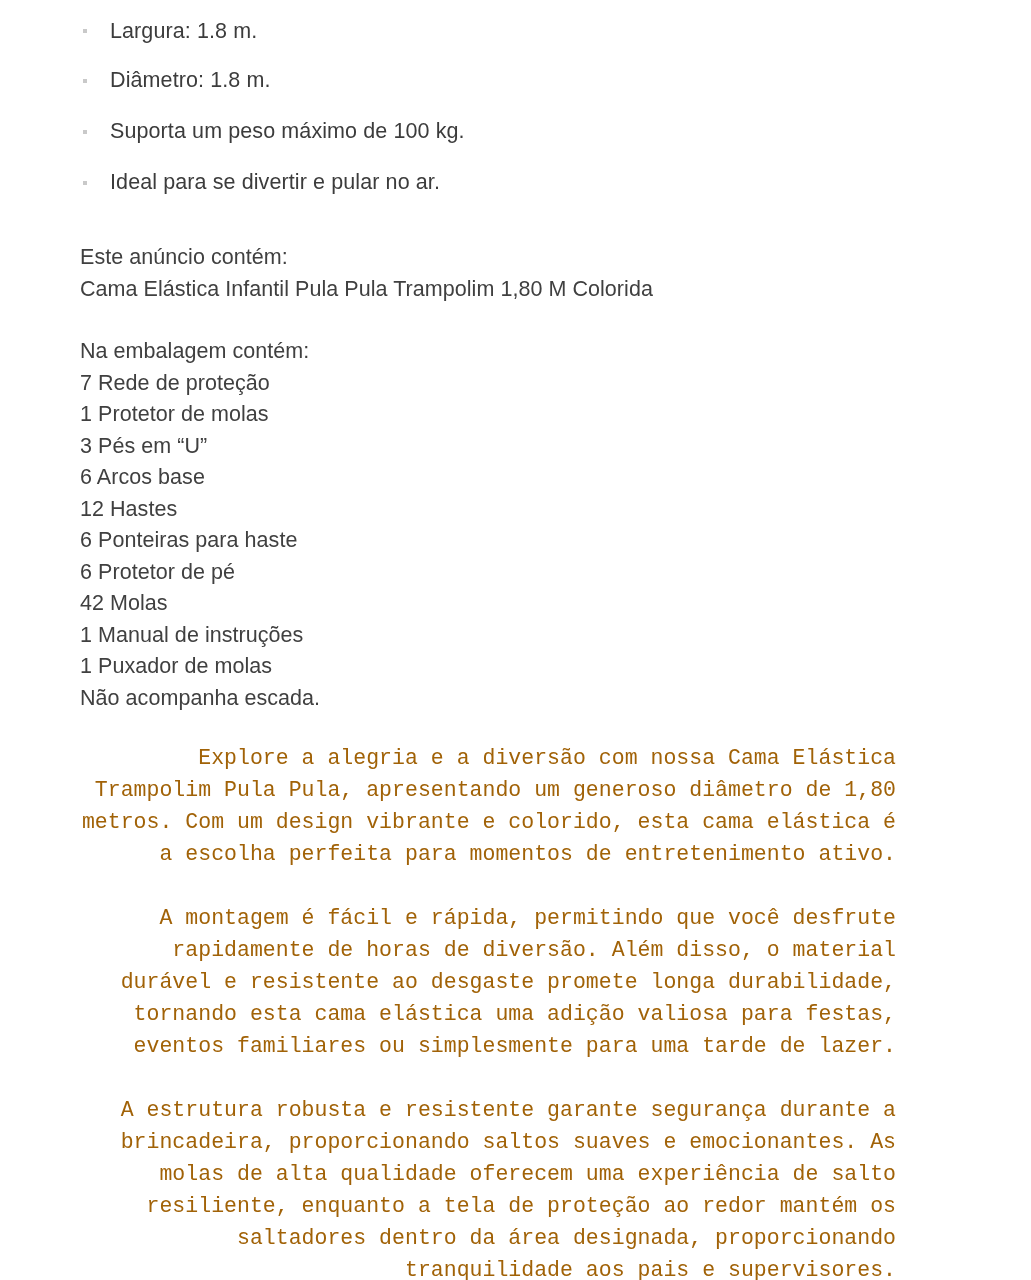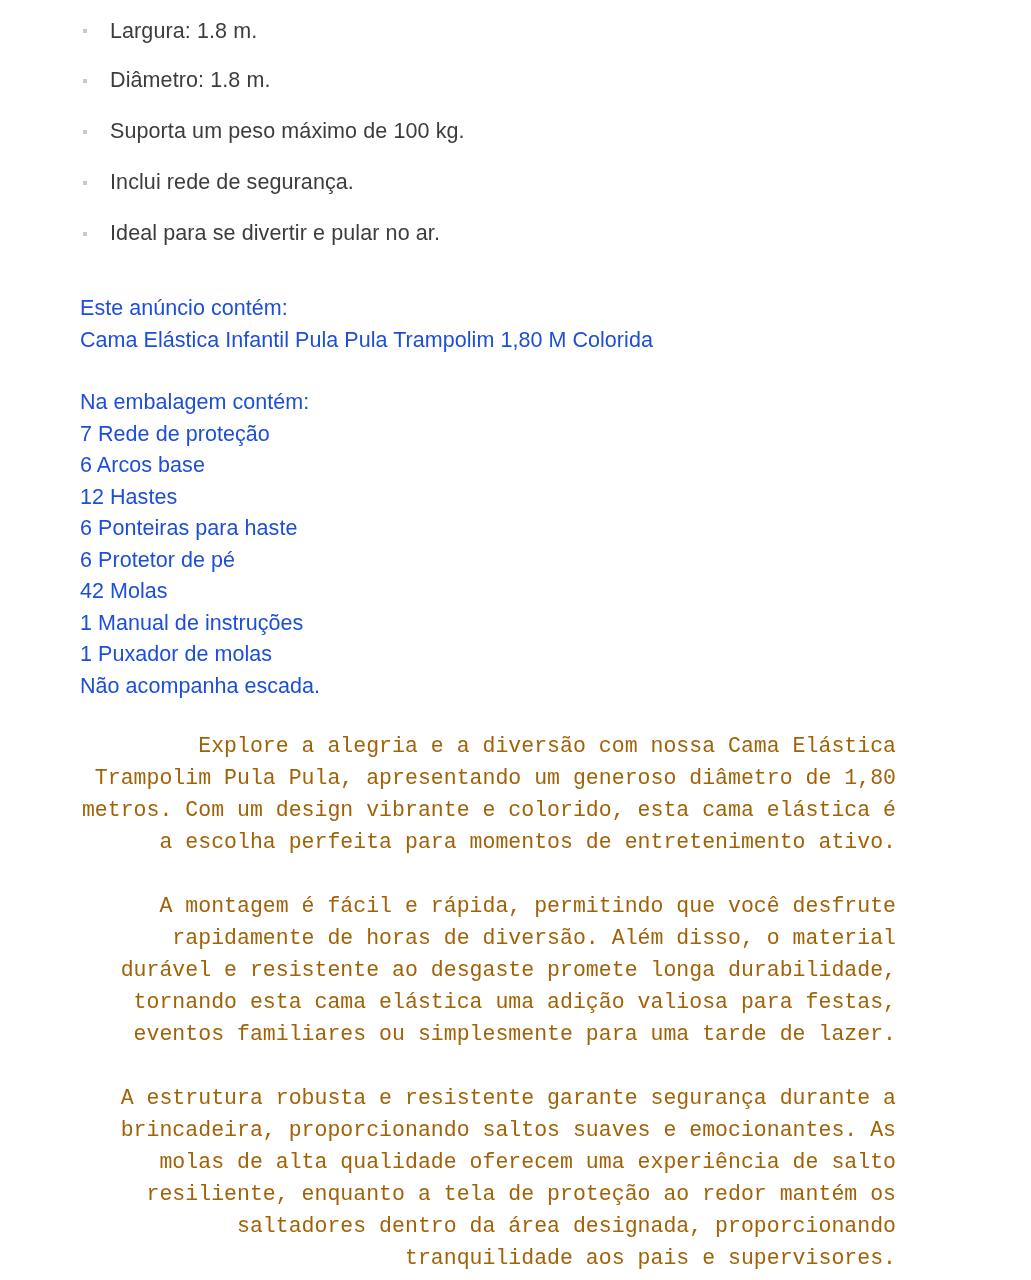--- a/index.html
+++ b/index.html
@@ -57,21 +57,21 @@
   }
 
   
   .line-block {
     margin: 0;
     padding: 0;
   }
   .text-line {
     font-size: 21.5px;
     line-height: 31.5px;
-    color: #1d4ed8;
+    color: #404040;
     letter-spacing: 0.05px;
     white-space: nowrap;
   }
 
   .gap-lg { height: 34px; }
   .gap-md { height: 31px; }
   .gap-sm { height: 28px; }
 
   
   .para {
@@ -99,40 +99,38 @@
     <li class="spec-item">
       <span class="bullet-marker"></span>
       <span>Diâmetro: 1.8 m.</span>
     </li>
     <li class="spec-item">
       <span class="bullet-marker"></span>
       <span>Suporta um peso máximo de 100 kg.</span>
     </li>
     <li class="spec-item">
       <span class="bullet-marker"></span>
-      <span>Inclui rede de segurança.</span>
-    </li>
-    <li class="spec-item">
-      <span class="bullet-marker"></span>
       <span>Ideal para se divertir e pular no ar.</span>
     </li>
   </ul>
 
   <div class="gap-lg"></div>
 
   <div class="line-block">
     <div class="text-line">Este anúncio contém:</div>
     <div class="text-line">Cama Elástica Infantil Pula Pula Trampolim 1,80 M Colorida</div>
   </div>
 
   <div class="gap-md"></div>
 
   <div class="line-block">
     <div class="text-line">Na embalagem contém:</div>
     <div class="text-line">7 Rede de proteção</div>
+    <div class="text-line">1 Protetor de molas</div>
+    <div class="text-line">3 Pés em “U”</div>
     <div class="text-line">6 Arcos base</div>
     <div class="text-line">12 Hastes</div>
     <div class="text-line">6 Ponteiras para haste</div>
     <div class="text-line">6 Protetor de pé</div>
     <div class="text-line">42 Molas</div>
     <div class="text-line">1 Manual de instruções</div>
     <div class="text-line">1 Puxador de molas</div>
     <div class="text-line">Não acompanha escada.</div>
   </div>
 

